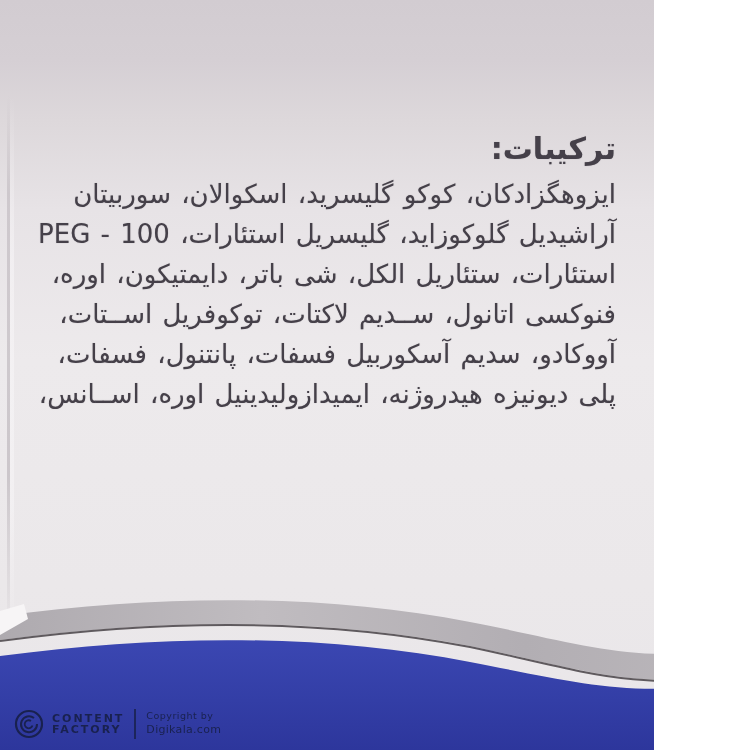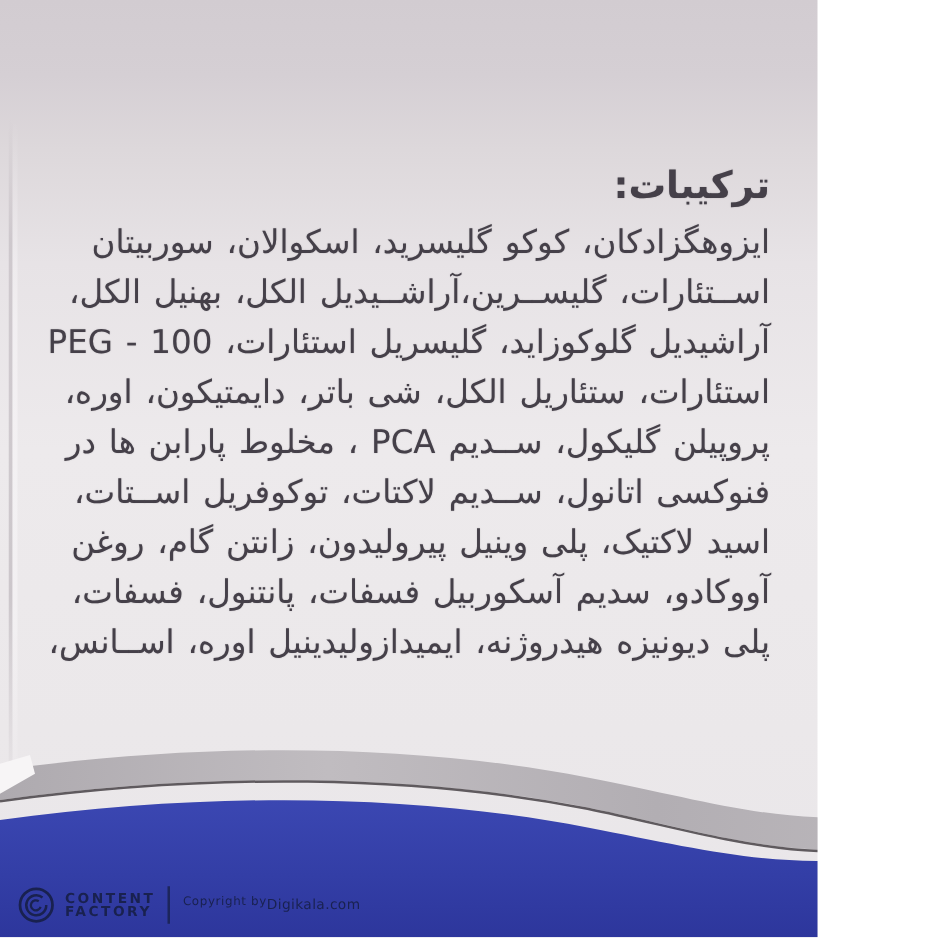--- a/index.html
+++ b/index.html
@@ -56,41 +56,38 @@
     display:flex;align-items:center;gap:7px;
     color:#161e44;opacity:.88;
   }
   .wm-logo{flex:0 0 auto;}
   .wm-brand{display:flex;flex-direction:column;justify-content:center;}
   .wm-brand span{
     font-size:11px;font-weight:bold;letter-spacing:2px;line-height:11.5px;
     font-family:"DejaVu Sans", sans-serif;
   }
   .wm-divider{width:2px;height:30px;background:#161e44;opacity:.85;margin:0 3px;}
-  .wm-copy{display:flex;justify-content:center;}
+  .wm-copy{display:flex;flex-direction:column;justify-content:center;}
   .wm-copy .small{font-size:9.5px;letter-spacing:.5px;line-height:12px;}
   .wm-copy .big{font-size:11px;line-height:16px;letter-spacing:.3px;}
 </style>
 </head>
 <body>
 
 <div class="stage">
 
   <div class="box-left-seam"></div>
   <div class="box-left-highlight"></div>
 
   <div class="ingredients">
     <div class="title">ترکیبات:</div>
     <div class="line">ایزوهگزادکان، کوکو گلیسرید، اسکوالان، سوربیتان</div>
-    <div class="line">اســتئارات، گلیســرین،آراشــیدیل الکل، بهنیل الکل،</div>
     <div class="line">آراشیدیل گلوکوزاید، گلیسریل استئارات، PEG - 100</div>
     <div class="line">استئارات، ستئاریل الکل، شی باتر، دایمتیکون، اوره،</div>
-    <div class="line">پروپیلن گلیکول، ســدیم PCA ، مخلوط پارابن ها در</div>
     <div class="line">فنوکسی اتانول، ســدیم لاکتات، توکوفریل اســتات،</div>
-    <div class="line">اسید لاکتیک، پلی وینیل پیرولیدون، زانتن گام، روغن</div>
     <div class="line">آووکادو، سدیم آسکوربیل فسفات، پانتنول، فسفات،</div>
     <div class="line">پلی دیونیزه هیدروژنه، ایمیدازولیدینیل اوره، اســانس،</div>
   </div>
 
   <svg class="waves" viewBox="0 0 750 175" width="750" height="175" aria-hidden="true">
     <defs>
       <linearGradient id="gSilver" x1="0" y1="0" x2="1" y2="0">
         <stop offset="0" stop-color="#aeaaaf"></stop>
         <stop offset="0.35" stop-color="#c0bcc0"></stop>
         <stop offset="0.7" stop-color="#b2aeb3"></stop>

